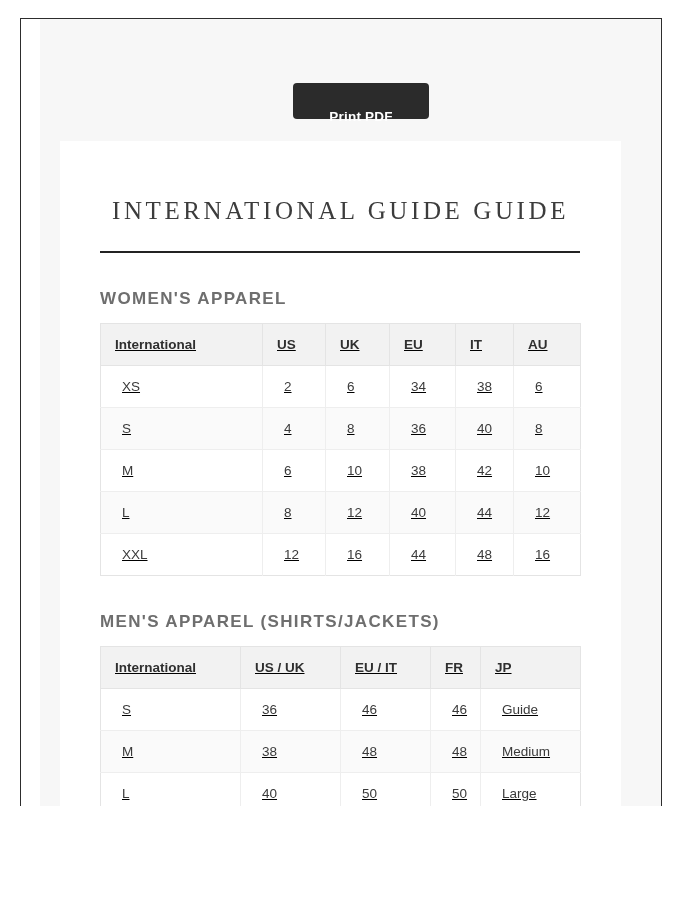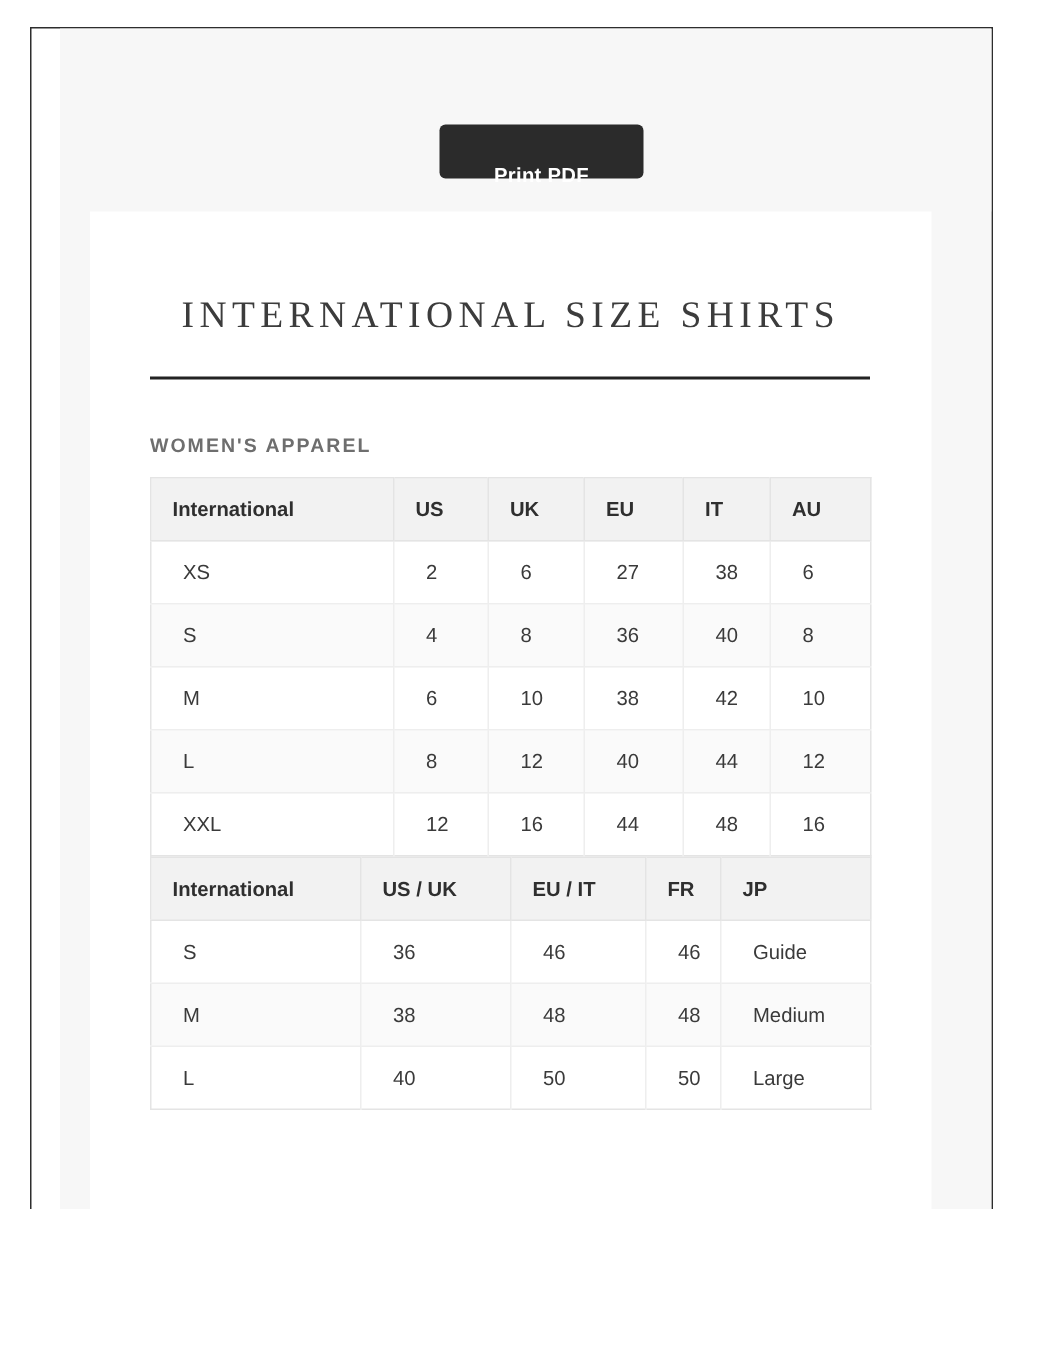--- a/index.html
+++ b/index.html
@@ -94,33 +94,34 @@
     margin: 26px 0 0 0;
     height: 2px;
     background: #232323;
     width: 480px;
   }
 
   .section-heading {
     margin: 0;
     padding: 36px 0 14px 0;
     font-family: "Liberation Sans", sans-serif;
-    font-size: 13px;
+    font-size: 17px;
     font-weight: bold;
     letter-spacing: 1.35px;
     color: #6e6e6e;
     text-transform: uppercase;
   }
 
   .size-table {
     width: 480px;
     border-collapse: collapse;
     border: 1px solid #e4e4e4;
     table-layout: fixed;
     font-size: 13.5px;
+    text-decoration: underline;
   }
 
   .size-table th {
     background: #f2f2f2;
     color: #2f2f2f;
     font-weight: bold;
     font-size: 13.5px;
     text-align: left;
     padding: 13px 14px;
     border-right: 1px solid #e4e4e4;
@@ -163,21 +164,21 @@
 
 <div id="viewport-frame">
   <div id="page-bg"></div>
 
   <div id="toolbar">
     <button id="print-button">Print PDF Guide</button>
   </div>
 
   <div id="content-card">
 
-    <h1 id="guide-title">INTERNATIONAL SIZE SHIRTS</h1>
+    <h1 id="guide-title">INTERNATIONAL GUIDE GUIDE</h1>
 
     <div id="title-rule"></div>
 
     <h2 class="section-heading">WOMEN'S APPAREL</h2>
 
     <table class="size-table" id="womens-table">
       <colgroup>
         <col class="c0">
           <col class="c1">
           <col class="c2">
@@ -193,21 +194,21 @@
           <th>EU</th>
           <th>IT</th>
           <th>AU</th>
         </tr>
       </thead>
       <tbody>
         <tr>
           <td>XS</td>
           <td>2</td>
           <td>6</td>
-          <td>27</td>
+          <td>34</td>
           <td>38</td>
           <td>6</td>
         </tr>
         <tr>
           <td>S</td>
           <td>4</td>
           <td>8</td>
           <td>36</td>
           <td>40</td>
           <td>8</td>
@@ -232,20 +233,21 @@
           <td>XXL</td>
           <td>12</td>
           <td>16</td>
           <td>44</td>
           <td>48</td>
           <td>16</td>
         </tr>
       </tbody>
     </table>
 
+    <h2 class="section-heading">MEN'S APPAREL (SHIRTS/JACKETS)</h2>
 
     <table class="size-table" id="mens-table">
       <colgroup>
         <col class="m0">
           <col class="m1">
           <col class="m2">
         <col class="m3">
           <col class="m4">
       </colgroup>
       <thead>

